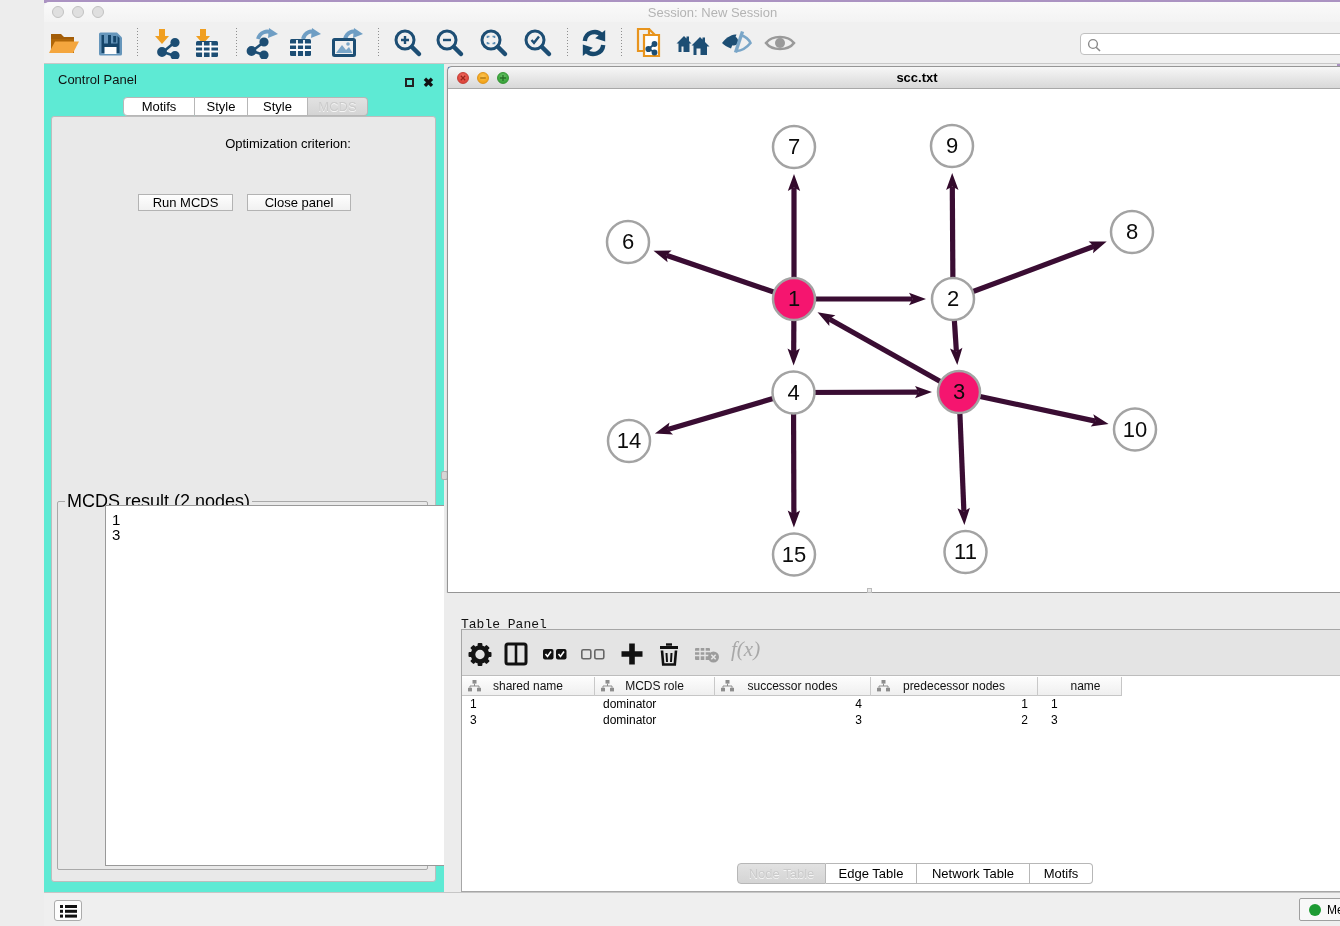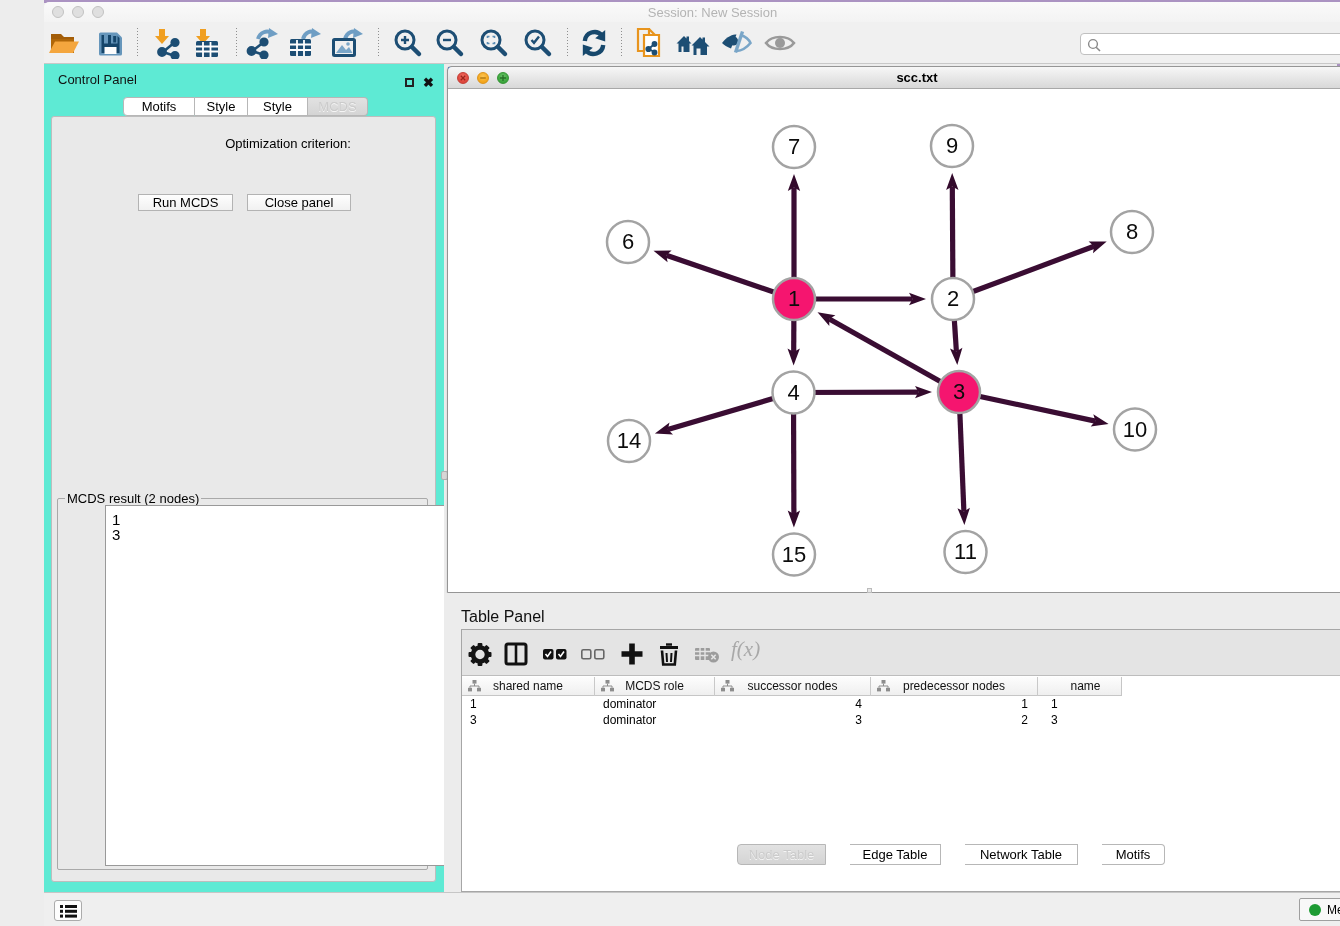--- a/index.html
+++ b/index.html
@@ -33,49 +33,49 @@
 .tab.last { border-radius:0 4px 4px 0; }
 .tab.sel { background:linear-gradient(#e2e2e2,#d4d4d4); color:#cbcbcb; text-shadow:0 1px 0 #f5f5f5; }
 #cptabs { left:79px; top:33px; }
 #cpbody { position:absolute; left:7px; top:52px; width:385px; height:766px; background:#e9e9e9; border:1px solid #bdbdbd; border-radius:3px; }
 #optlabel { position:absolute; left:0; top:72px; width:100%; text-align:center; font-size:13px; color:#000; }
 #selbox { position:absolute; left:45px; top:96px; width:310px; height:21px; background:#fff; border:1px solid #b9b9b9; border-radius:5px; font-size:13px; line-height:19px; padding-left:12px; color:#000; }
 #selarrows { position:absolute; right:5px; top:2px; width:11px; height:17px; }
 .btn { position:absolute; height:17px; background:linear-gradient(#fefefe,#f1f1f1); border:1px solid #b3b3b3; border-radius:0; font-size:13px; text-align:center; line-height:15px; color:#000; }
 
 #mcdsfs { position:absolute; left:13px; top:427px; width:371px; height:379px; border:1px solid #a9a9a9; border-radius:2px; }
-#mcdsfs legend { font-size:13px; margin-left:7px; padding:0 2px; color:#000; }
+#mcdsfs legend { font-size:18px; margin-left:7px; padding:0 2px; color:#000; }
 #mcdsbox { position:absolute; left:17px; top:441px; width:364px; height:361px; background:#fff; border:1px solid #999; }
 #mcdsbox .sb { position:absolute; right:0; top:0; width:15px; height:100%; border-left:1px solid #e3e3e3; background:#fcfcfc; }
 #mcdstxt { position:absolute; left:6px; top:7px; font-size:15px; line-height:14.5px; color:#000; }
 
 #splith { left:400px; top:64px; width:10px; height:828px; background:#ececec; }
 
 #netwin { left:403px; top:66px; width:934px; height:527px; border:1px solid #959595; border-radius:4px 4px 0 0; background:#fff; box-shadow:0 1px 2px rgba(0,0,0,0.15); }
 #nettitle { position:absolute; left:0; top:0; width:100%; height:22px; background:linear-gradient(#f7f7f7,#d8d8d8); border-bottom:1px solid #a8a8a8; border-radius:4px 4px 0 0; }
 #nettitle .t { position:absolute; width:100%; text-align:center; top:3px; font-size:13px; font-weight:bold; color:#000; }
 .tl { position:absolute; top:5px; width:12px; height:12px; border-radius:50%; }
 .tl svg { position:absolute; left:0; top:0; }
 #netsvg { position:absolute; left:0; top:23px; }
 #netsvg text { font-size:22px; fill:#0c0c0c; }
 .rszdot { position:absolute; width:5px; height:5px; background:#e8e8e8; border:1px solid #bbb; }
 
 #tpanel { left:400px; top:593px; width:940px; height:299px; background:#ececec; }
-#tphead { position:absolute; left:17px; top:15px; font-size:16px; color:#111; }
+#tphead { position:absolute; left:17px; top:24px; font-size:13px; color:#111;font-family:Liberation Mono, monospace; }
 #tbox { position:absolute; left:17px; top:36px; width:914px; height:263px; border:1px solid #a6a6a6; background:#fff; }
 #ttoolbar { position:absolute; left:0; top:0; width:100%; height:46px; background:#e4e4e4; border-bottom:1px solid #bdbdbd; }
 .tt { position:absolute; top:11px; }
 #thead { position:absolute; left:0; top:47px; width:660px; height:19px; background:linear-gradient(#fdfdfd,#efefef); border-bottom:1px solid #c6c6c6; border-right:1px solid #c6c6c6; }
 .hcell { position:absolute; top:0; height:19px; border-right:1px solid #c9c9c9; font-size:12px; color:#111; }
 .hcell:last-child { border-right:none; }
 .hcell .lbl { position:absolute; width:100%; text-align:center; top:2px; }
 .hicon { position:absolute; left:6px; top:3px; }
 .trow { position:absolute; font-size:12px; color:#000; }
 
-#ttabs { left:693px; top:844px;gap:24px; }
+#ttabs { left:693px; top:863px; }
 
 #statusbar { left:0; top:892px; width:1337px; height:34px; background:#efefef; border-top:1px solid #c6c6c6; }
 #listbtn { position:absolute; left:10px; top:7px; width:28px; height:21px; background:#fdfdfd; border:1px solid #ababab; border-radius:3px; }
 #membtn { position:absolute; left:1255px; top:5px; width:73px; height:23px; background:#f8f8f8; border:1px solid #9f9f9f; border-radius:2px; font-size:12px; color:#000; }
 #membtn .dot { position:absolute; left:9px; top:5px; width:12px; height:12px; border-radius:50%; background:#1d9b33; }
 #membtn .t { position:absolute; left:27px; top:4px; }
 </style>
 </head>
 <body>
 <div class="abs" id="deskTop"></div>

